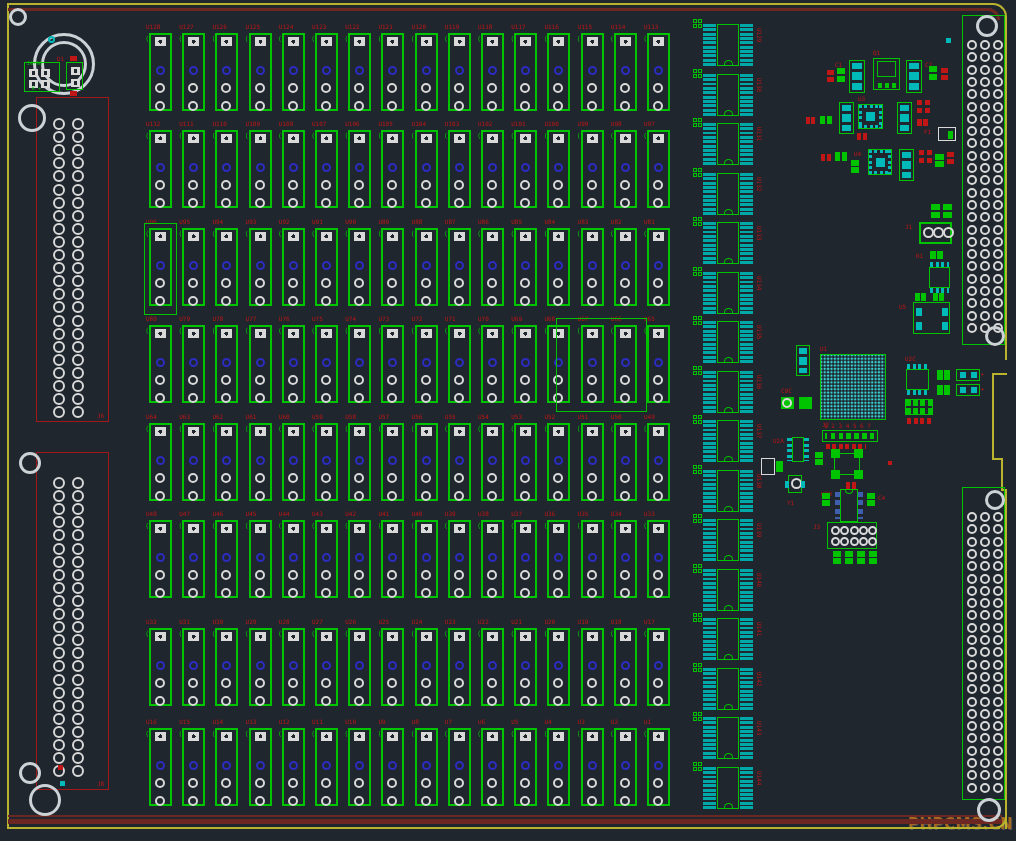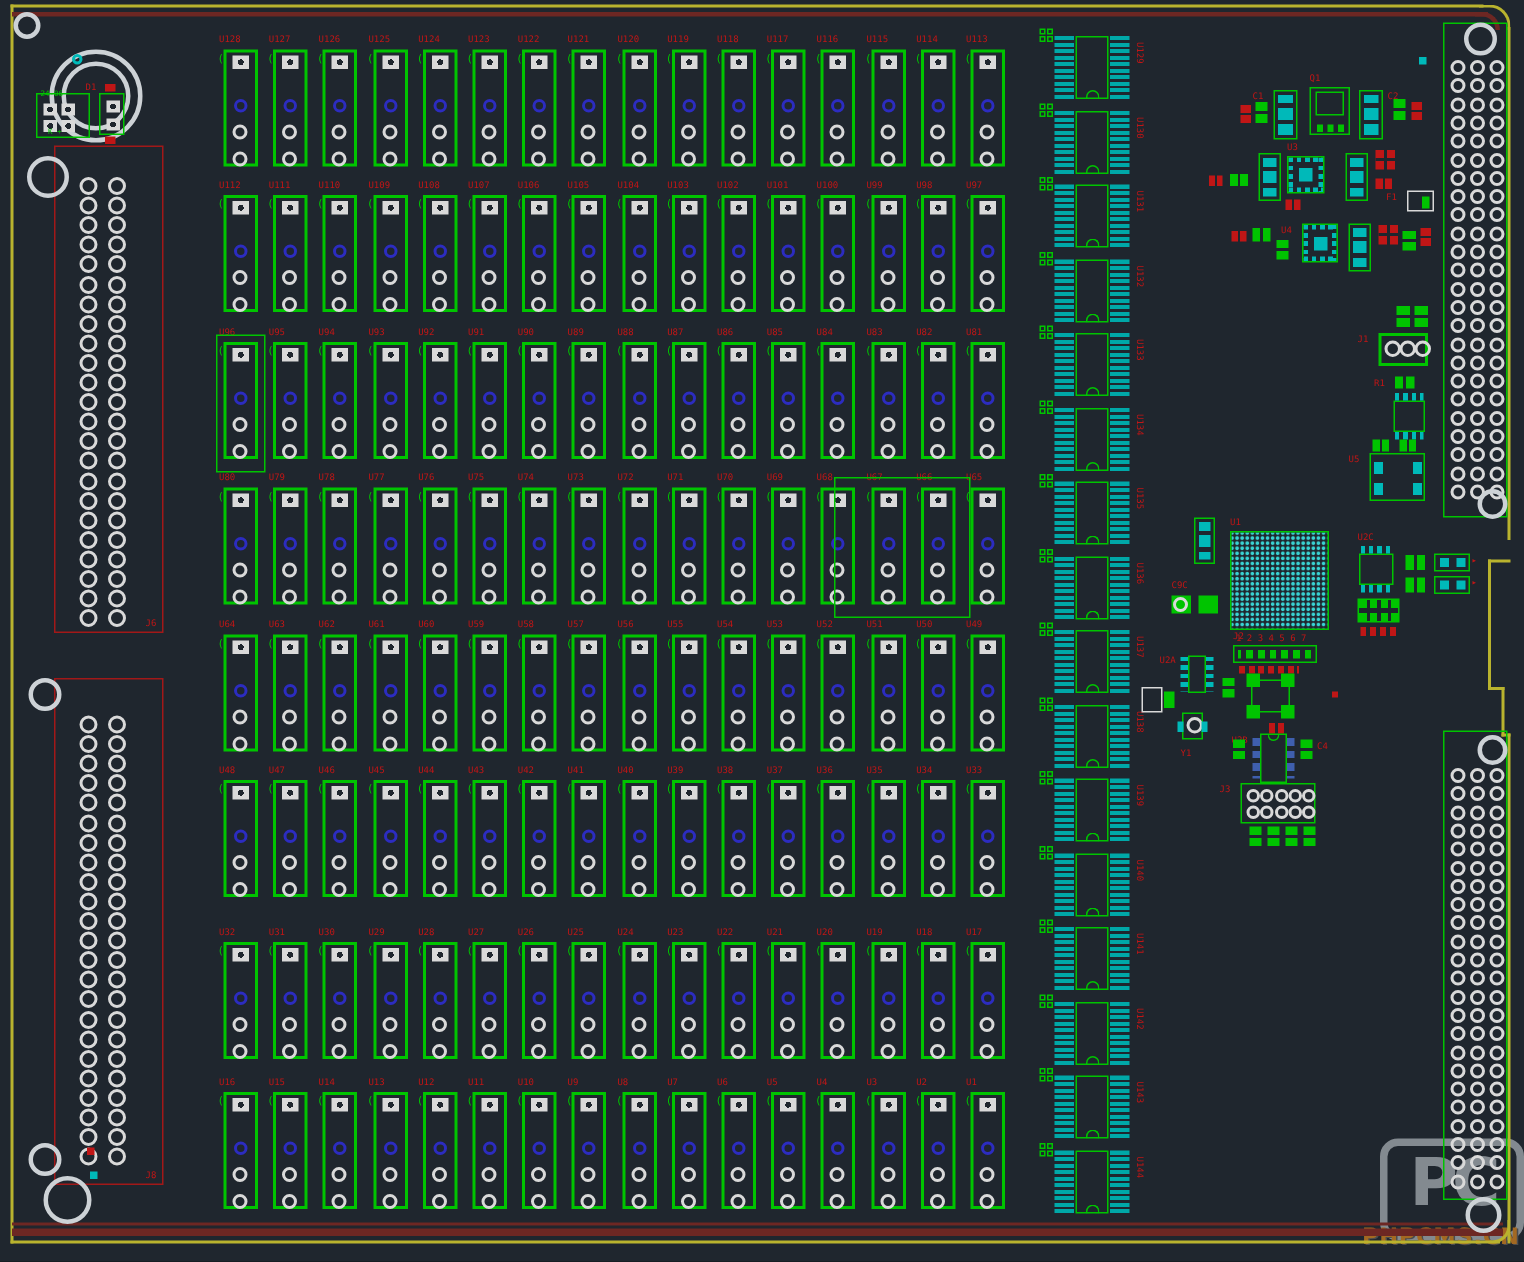--- a/index.html
+++ b/index.html
@@ -55,21 +55,20 @@
       color:var(--wmGrey);font-family:"DejaVu Sans",sans-serif;font-weight:bold;font-size:44px;
       line-height:50px;text-align:center;letter-spacing:-4px;}
   .wm-text{margin-top:-12px;color:var(--wmOrange);font-family:"DejaVu Sans",sans-serif;
       font-weight:bold;font-size:15px;letter-spacing:.5px;text-shadow:1px 1px 0 #555;}
 </style>
 </head>
 <body>
 
 <div id="stage">
   <div class="wm">
-    <div class="wm-logo">PC</div>
     <div class="wm-text">PHPCMS.CN</div>
   </div>
 <div class="abs" style="left: 7px; top: 3px; width: 982px; height: 2px; background: rgb(185, 179, 46);"></div>
     <div class="abs" style="left: 7px; top: 3px; width: 2px; height: 826px; background: rgb(185, 179, 46);"></div>
     <div class="abs" style="left: 7px; top: 827px; width: 993px; height: 2px; background: rgb(185, 179, 46);"></div>
     <div class="abs" style="left: 1005px; top: 18px; width: 2px; height: 342px; background: rgb(185, 179, 46);"></div>
     <div class="abs" style="left: 992px; top: 373px; width: 15px; height: 2px; background: rgb(185, 179, 46);"></div>
     <div class="abs" style="left: 992px; top: 373px; width: 2px; height: 87px; background: rgb(185, 179, 46);"></div>
     <div class="abs" style="left: 992px; top: 458px; width: 11px; height: 2px; background: rgb(185, 179, 46);"></div>
     <div class="abs" style="left: 1001px; top: 458px; width: 2px; height: 33px; background: rgb(185, 179, 46);"></div>

